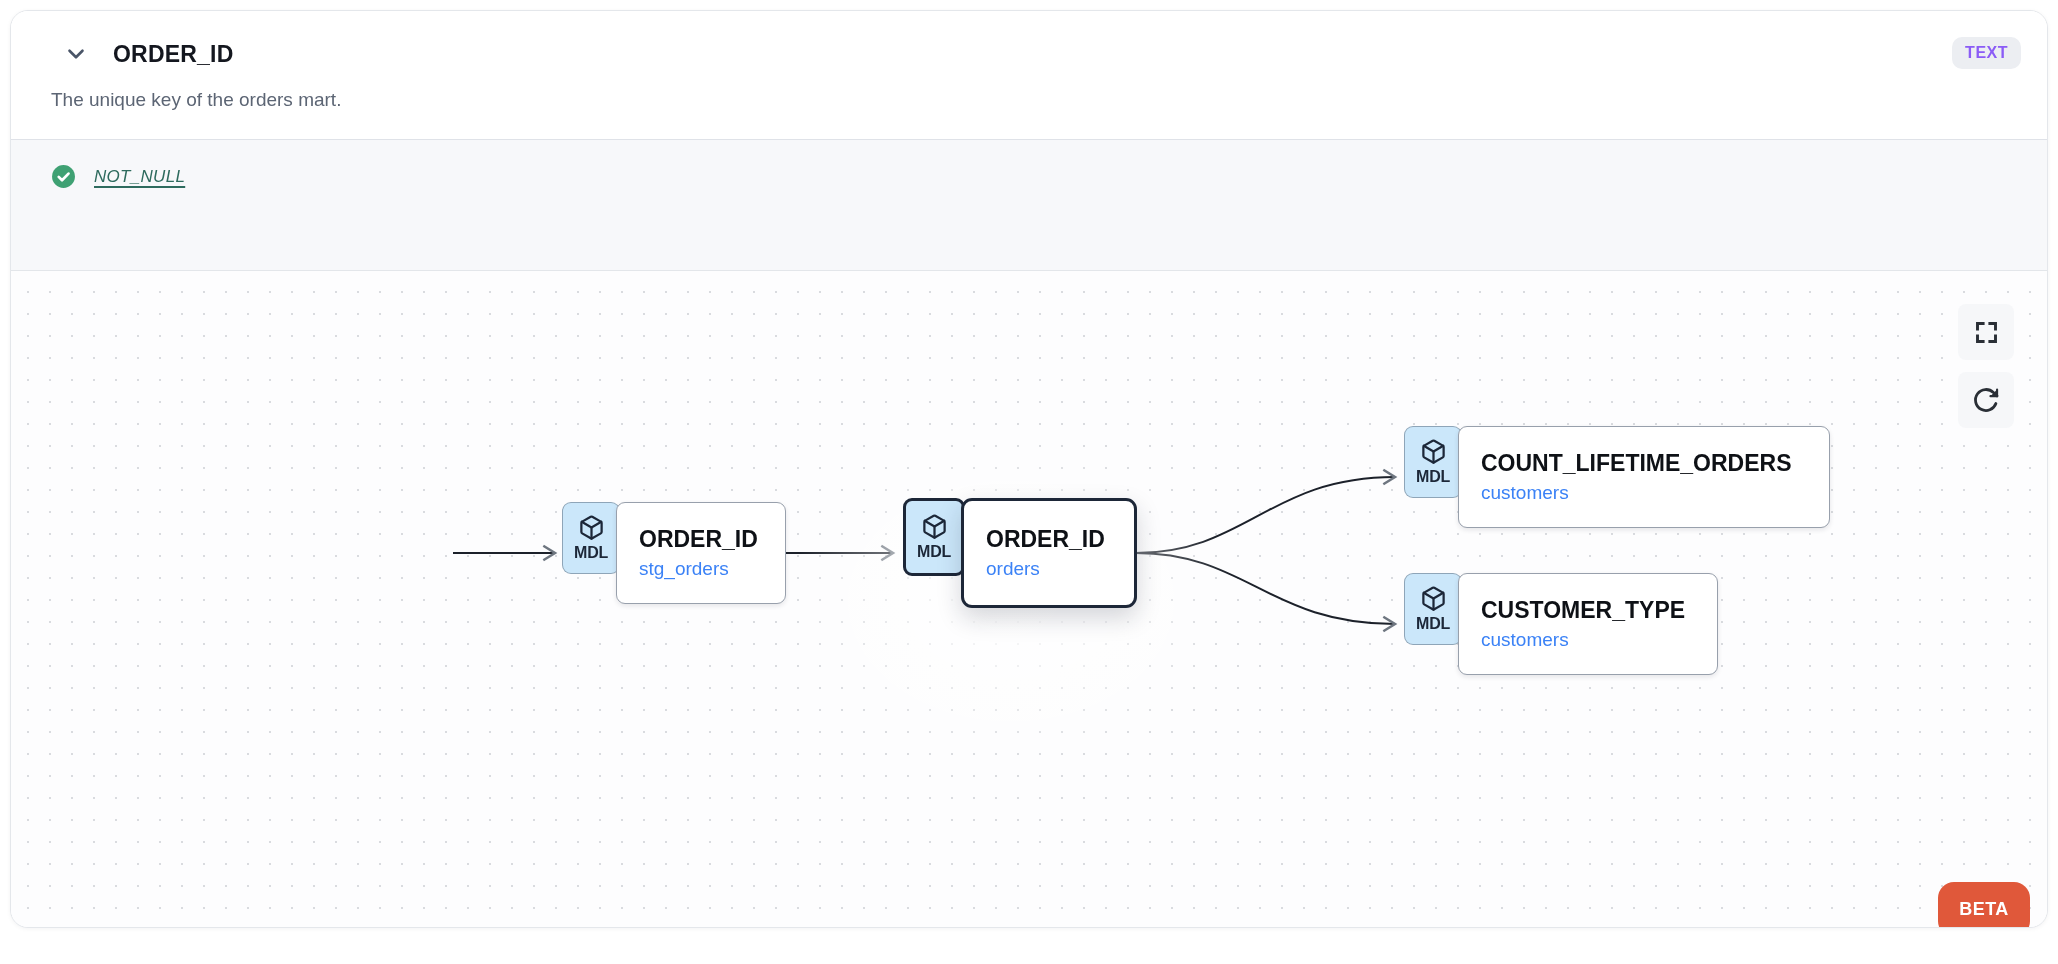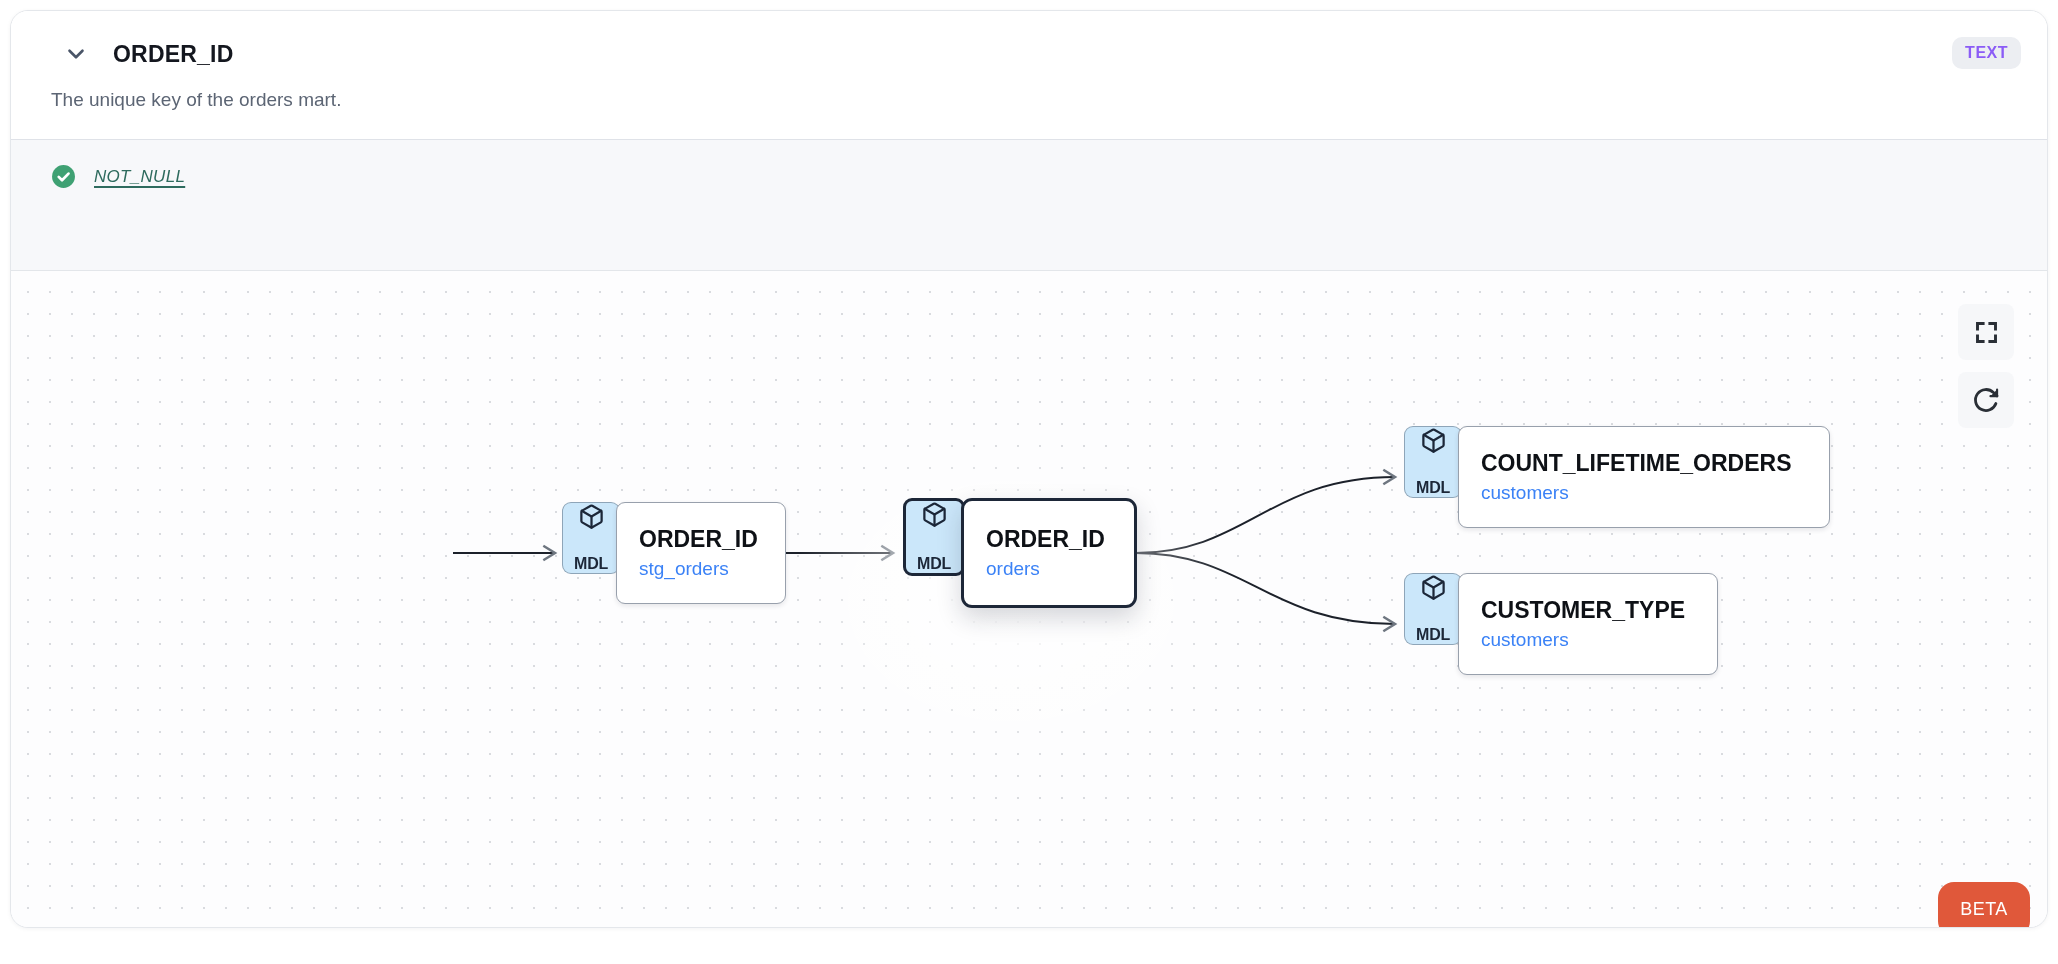--- a/index.html
+++ b/index.html
@@ -36,40 +36,40 @@
     background-size:22px 22px; background-position:6px 10px; }
   .edges{ position:absolute; left:0; top:0; }
   .node-glow{ position:absolute; left:770px; top:160px; width:460px; height:340px;
     background:radial-gradient(ellipse at center, rgba(255,255,255,0.95) 0%, rgba(255,255,255,0) 68%);
     pointer-events:none; }
 
   .node{ position:absolute; display:flex; align-items:flex-start; cursor:pointer; }
   .node-badge{ width:58px; height:72px; border-radius:9px; display:flex; flex-direction:column;
     align-items:center; justify-content:center; gap:3px; border:1px solid rgba(28,42,60,0.35); z-index:1; }
   .node-badge.src{ background:#bce3df; }
-  .node-badge.mdl{ background:#cbe7fa;justify-content:space-between; }
+  .node-badge.mdl{ background:#cbe7fa; }
   .node-badge .blabel{ font-size:16px; font-weight:600; color:#1c2738; letter-spacing:-0.3px; }
   .node-card{ margin-left:-4px; height:102px; background:#ffffff; border:1px solid #98a0ac;
     border-radius:9px; padding:0 22px; display:flex; flex-direction:column; justify-content:center;
     box-shadow:0 2px 5px rgba(16,24,40,0.10); z-index:2; white-space:nowrap; }
   .node-title{ font-size:23px; font-weight:700; color:#0e1116; }
   .node-sub{ font-size:19px; color:#3b82f6; margin-top:5px; }
 
   .node.selected .node-badge{ width:62px; height:78px; border:3px solid #1d2738; border-radius:9px; }
   .node.selected .node-card{ height:110px; border:3px solid #1d2738; border-radius:11px;
     box-shadow:0 10px 24px rgba(20,30,50,0.18); }
 
   
   .canvas-controls{ position:absolute; right:33px; top:33px; display:flex; flex-direction:column; gap:12px; }
   .ctrl-btn{ width:56px; height:56px; border:none; border-radius:8px; background:#f6f7f9;
     display:flex; align-items:center; justify-content:center; cursor:pointer; }
 
   .beta-badge{ position:absolute; right:17px; bottom:12px; width:92px; height:55px; background:#e0583a;
     border-radius:16px; display:flex; align-items:center; justify-content:center;
-    color:#ffffff; font-size:18px; font-weight:400; letter-spacing:0.4px; }
+    color:#ffffff; font-size:18px; font-weight:700; letter-spacing:0.4px; }
 
   svg.icon{ display:block; }
 </style>
 </head>
 <body>
 
 <div class="page-card">
 
   <div class="header">
     <div class="title-row">

